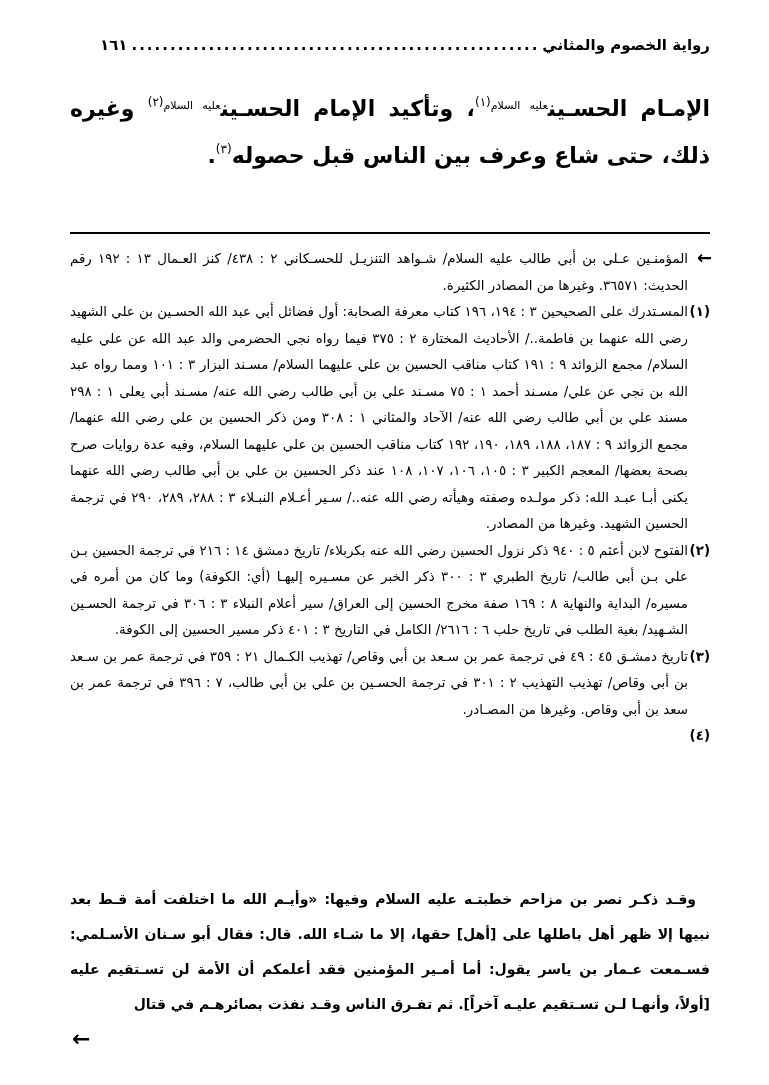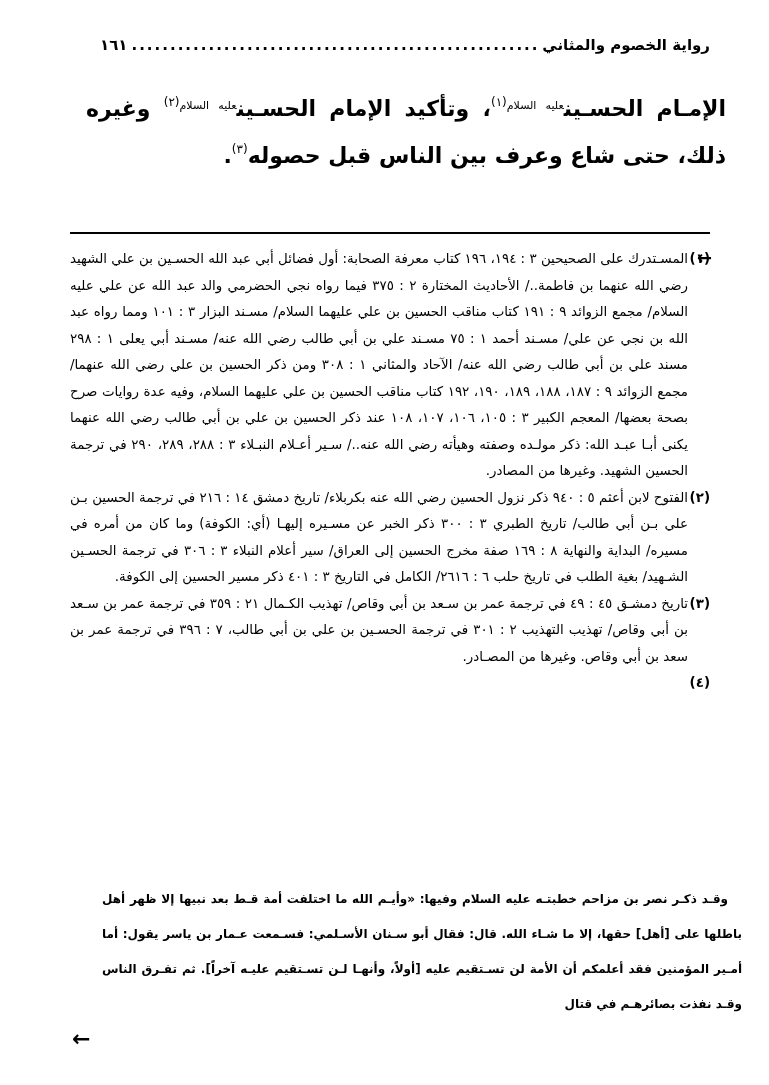--- a/index.html
+++ b/index.html
@@ -42,21 +42,21 @@
       letter-spacing: 2px;
       margin: 0 4px;
       direction: ltr;
       text-align: left;
     }
     .running-header .pagenum { white-space: nowrap; margin-left: 30px; }
 
     .body-top {
       position: absolute;
       top: 82px;
-      left: 16px;
+      left: 0;
       width: 640px;
       font-size: 22px;
       font-weight: bold;
       line-height: 40px;
       text-align: justify;
     }
     .body-top p { margin: 0; }
     .body-top p.indent { text-indent: 22px; }
     .hon {
       font-size: 11px;
@@ -101,25 +101,24 @@
       right: -2px;
       top: -1px;
       font-size: 18px;
       font-weight: bold;
     }
     .body-bottom {
       position: absolute;
       top: 882px;
       left: 0;
       width: 640px;
-      font-size: 12px;
+      font-size: 14px;
       font-weight: bold;
       line-height: 35px;
       text-align: justify;
-      margin-left: 32px;
     }
     .body-bottom p { margin: 0; text-indent: 14px; }
     .next-arrow {
       position: absolute;
       top: 1026px;
       left: 72px;
       font-size: 22px;
       font-weight: bold;
       direction: ltr;
     }
@@ -139,20 +138,21 @@
     <p>
       <span>الإمـام الحسـين</span><span class="hon">عليه السلام</span><span class="fnref">(١)</span><span>، وتأكيد الإمام الحسـين</span><span class="hon">عليه السلام</span><span class="fnref">(٢)</span><span> وغيره ذلك، حتى شاع وعرف بين الناس قبل حصوله</span><span class="fnref">(٣)</span><span>.</span>
     </p>
   </div>
 
   <div class="separator"></div>
 
   <div class="footnotes">
     <p class="fn cont">
       <span class="contarrow">←</span>
+      <span>المؤمنـين عـلي بن أبي طالب عليه السلام/ شـواهد التنزيـل للحسـكاني ٢ : ٤٣٨/ كنز العـمال ١٣ : ١٩٢ رقم الحديث: ٣٦٥٧١. وغيرها من المصادر الكثيرة.</span>
     </p>
     <p class="fn">
       <span class="fnnum">(١)</span>
       <span>المسـتدرك على الصحيحين ٣ : ١٩٤، ١٩٦ كتاب معرفة الصحابة: أول فضائل أبي عبد الله الحسـين بن علي الشهيد رضي الله عنهما بن فاطمة../ الأحاديث المختارة ٢ : ٣٧٥ فيما رواه نجي الحضرمي والد عبد الله عن علي عليه السلام/ مجمع الزوائد ٩ : ١٩١ كتاب مناقب الحسين بن علي عليهما السلام/ مسـند البزار ٣ : ١٠١ ومما رواه عبد الله بن نجي عن علي/ مسـند أحمد ١ : ٧٥ مسـند علي بن أبي طالب رضي الله عنه/ مسـند أبي يعلى ١ : ٢٩٨ مسند علي بن أبي طالب رضي الله عنه/ الآحاد والمثاني ١ : ٣٠٨ ومن ذكر الحسين بن علي رضي الله عنهما/ مجمع الزوائد ٩ : ١٨٧، ١٨٨، ١٨٩، ١٩٠، ١٩٢ كتاب مناقب الحسين بن علي عليهما السلام، وفيه عدة روايات صرح بصحة بعضها/ المعجم الكبير ٣ : ١٠٥، ١٠٦، ١٠٧، ١٠٨ عند ذكر الحسين بن علي بن أبي طالب رضي الله عنهما يكنى أبـا عبـد الله: ذكر مولـده وصفته وهيأته رضي الله عنه../ سـير أعـلام النبـلاء ٣ : ٢٨٨، ٢٨٩، ٢٩٠ في ترجمة الحسين الشهيد. وغيرها من المصادر.</span>
     </p>
     <p class="fn">
       <span class="fnnum">(٢)</span>
       <span>الفتوح لابن أعثم ٥ : ٩٤٠ ذكر نزول الحسين رضي الله عنه بكربلاء/ تاريخ دمشق ١٤ : ٢١٦ في ترجمة الحسين بـن علي بـن أبي طالب/ تاريخ الطبري ٣ : ٣٠٠ ذكر الخبر عن مسـيره إليهـا (أي: الكوفة) وما كان من أمره في مسيره/ البداية والنهاية ٨ : ١٦٩ صفة مخرج الحسين إلى العراق/ سير أعلام النبلاء ٣ : ٣٠٦ في ترجمة الحسـين الشـهيد/ بغية الطلب في تاريخ حلب ٦ : ٢٦١٦/ الكامل في التاريخ ٣ : ٤٠١ ذكر مسير الحسين إلى الكوفة.</span>
     </p>
     <p class="fn">

